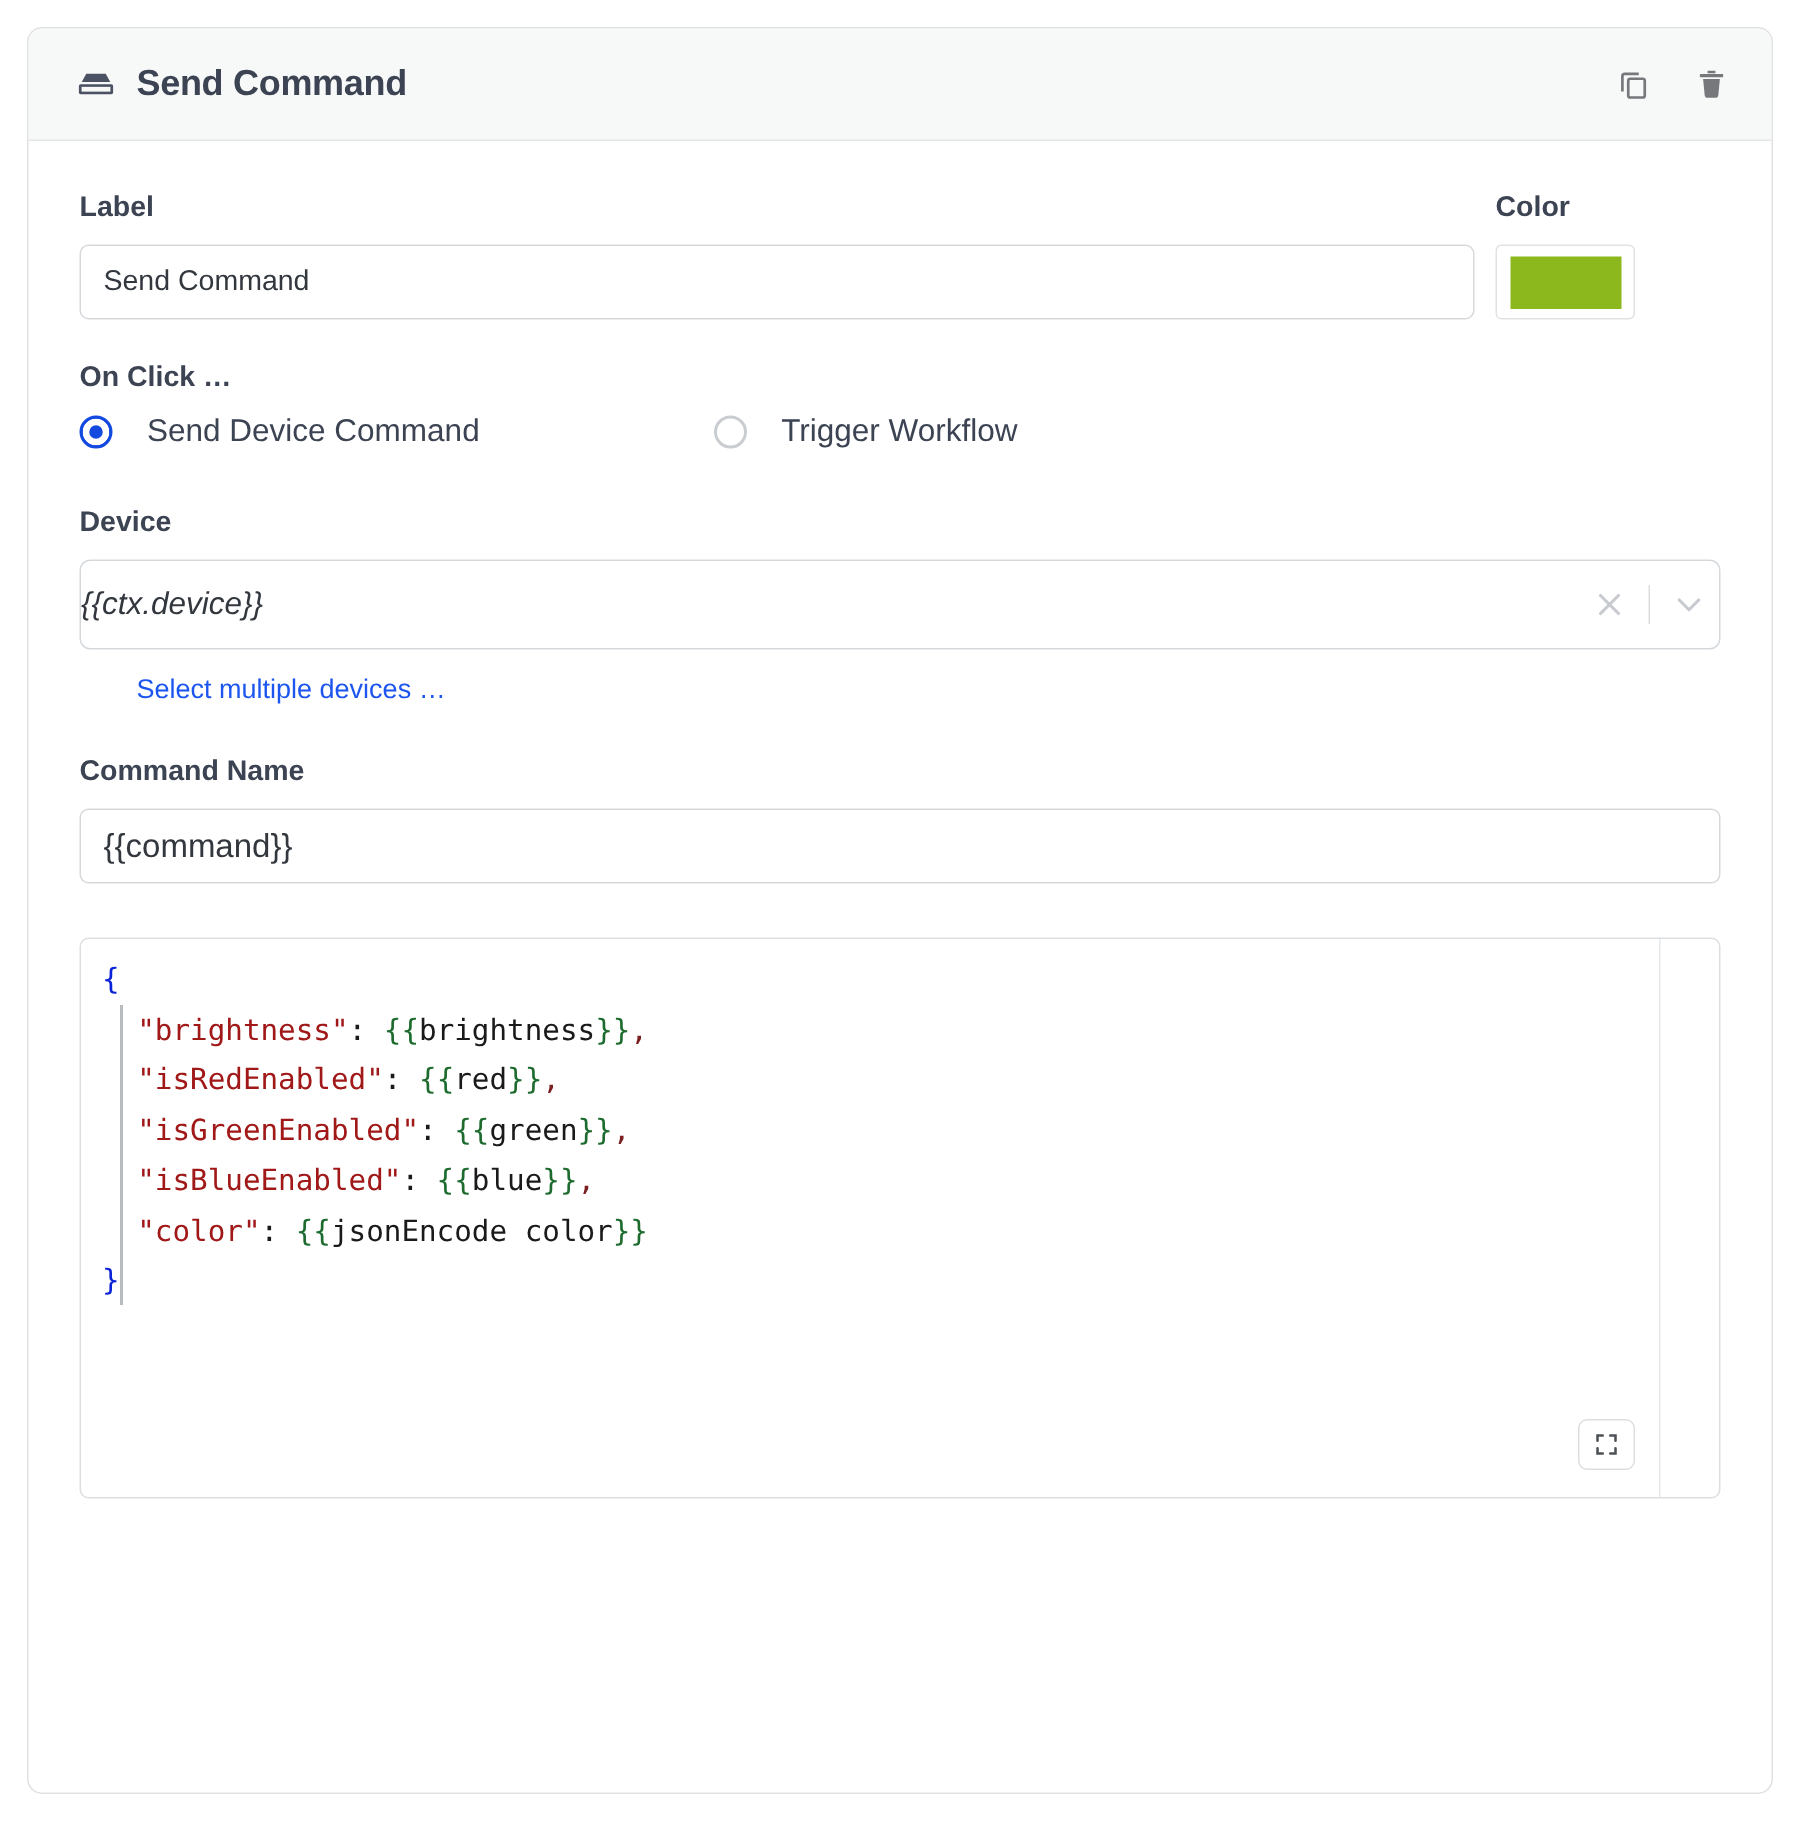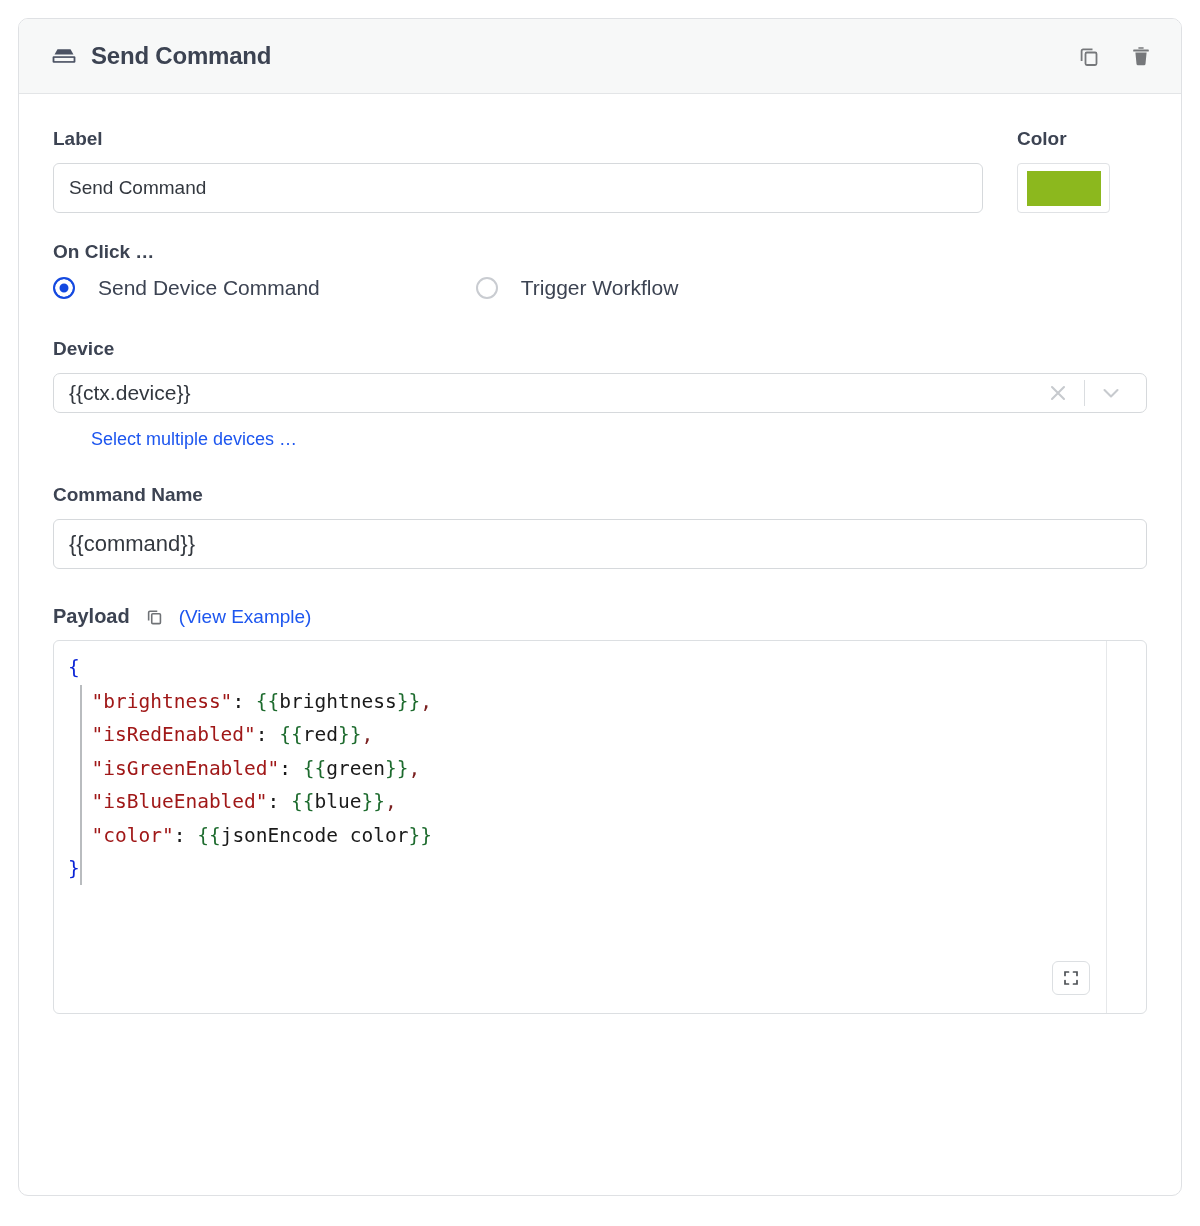--- a/index.html
+++ b/index.html
@@ -79,21 +79,20 @@
     font-size: 19px;
     font-weight: bold;
     color: #3c4352;
     margin-bottom: 13px;
     display: block;
   }
 
   .row-label-color {
     display: flex;
     align-items: flex-start;
-    gap: 20px;
   }
   .col-label { width: 930px; }
   .col-color { margin-left: 14px; }
 
   .text-input {
     width: 100%;
     height: 50px;
     border: 1px solid #d6d9dc;
     border-radius: 6px;
     background: #fff;
@@ -155,27 +154,28 @@
     font-size: 21px;
     color: #3c4352;
     white-space: nowrap;
   }
 
   
   .device-block { margin-top: 38px; }
   .select-wrap {
     position: relative;
     width: 100%;
-    height: 40px;
+    height: 60px;
     border: 1px solid #d6d9dc;
     border-radius: 7px;
     background: #fff;
     display: flex;
     align-items: center;
-    padding: 0 15px;
+    padding: 0 0;
+    font-style: italic;
   }
   .select-value {
     flex: 1;
     font-size: 21px;
     color: #33383f;
   }
   .select-ctrls {
     display: flex;
     align-items: center;
     gap: 0;
@@ -380,28 +380,20 @@
       </div>
       <a class="link" style="color: rgb(29, 86, 239); margin-left: 38px;">Select multiple devices …</a>
     </div>
 
     <div class="cmd-block">
       <span class="field-label">Command Name</span>
       <input class="cmd-input" type="text" value="{{command}}" placeholder="Command Name" style="">
     </div>
 
     <div class="payload-block">
-      <div class="payload-head">
-        <span class="payload-title">Payload</span>
-        <svg class="copy-small" viewBox="0 0 24 24" fill="none" stroke="currentColor" stroke-width="2">
-          <rect x="8.5" y="8.5" width="11" height="12.5" rx="1.4"></rect>
-          <path d="M15.5 5.3 H6.2 A1.6 1.6 0 0 0 4.6 6.9 V17"></path>
-        </svg>
-        <a class="payload-link" style="color: rgb(29, 86, 239);">(View Example)</a>
-      </div>
 
       <div class="editor">
         <div class="indent-guide"></div>
         <div class="editor-code" id="code"><div><span class="tok-brace">{</span></div><div><span class="tok-plain">  </span><span class="tok-str">"brightness"</span><span class="tok-plain">: </span><span class="tok-mus">{{</span><span class="tok-plain">brightness</span><span class="tok-mus">}}</span><span class="tok-comma">,</span></div><div><span class="tok-plain">  </span><span class="tok-str">"isRedEnabled"</span><span class="tok-plain">: </span><span class="tok-mus">{{</span><span class="tok-plain">red</span><span class="tok-mus">}}</span><span class="tok-comma">,</span></div><div><span class="tok-plain">  </span><span class="tok-str">"isGreenEnabled"</span><span class="tok-plain">: </span><span class="tok-mus">{{</span><span class="tok-plain">green</span><span class="tok-mus">}}</span><span class="tok-comma">,</span></div><div><span class="tok-plain">  </span><span class="tok-str">"isBlueEnabled"</span><span class="tok-plain">: </span><span class="tok-mus">{{</span><span class="tok-plain">blue</span><span class="tok-mus">}}</span><span class="tok-comma">,</span></div><div><span class="tok-plain">  </span><span class="tok-str">"color"</span><span class="tok-plain">: </span><span class="tok-mus">{{</span><span class="tok-plain">jsonEncode color</span><span class="tok-mus">}}</span></div><div><span class="tok-brace">}</span></div></div>
         <div class="editor-rule"></div>
         <div class="expand-btn">
           <svg width="18" height="18" viewBox="0 0 18 18" fill="none" stroke="currentColor" stroke-width="1.7" stroke-linecap="round">
             <path d="M3 6.5 V3 H6.5 M11.5 3 H15 V6.5 M15 11.5 V15 H11.5 M6.5 15 H3 V11.5"></path>
           </svg>
         </div>

